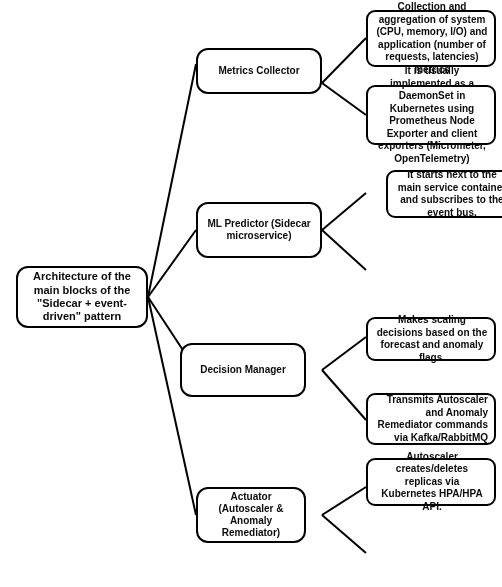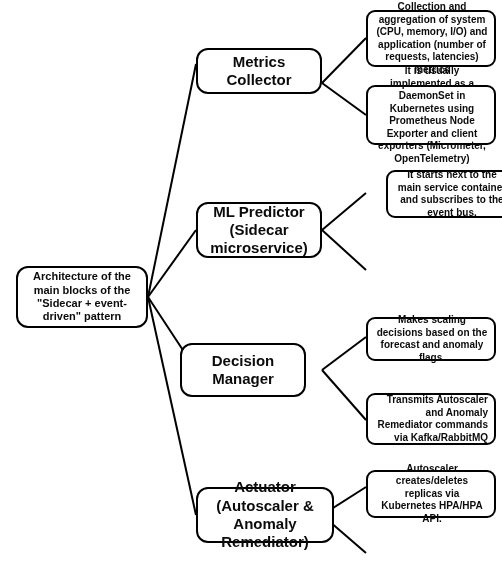--- a/index.html
+++ b/index.html
@@ -43,21 +43,21 @@
   }
   .node .label {
     display: block;
     width: 100%;
   }
   .root {
     font-size: 11px;
     border-radius: 12px;
   }
   .branch {
-    font-size: 15px;
+    font-size: 10px;
     border-radius: 12px;
   }
   .leaf {
     font-size: 10px;
     border-radius: 9px;
     font-weight: bold;
     line-height: 1.25;
     padding-left: 8px;
   }
 </style>
@@ -95,21 +95,21 @@
   </div>
 
   <div class="node branch" style="left:196px; top:202px; width:126px; height:56px;text-align:center;">
     <span class="label">ML Predictor (Sidecar microservice)</span>
   </div>
 
   <div class="node branch" style="left:180px; top:343px; width:126px; height:54px;">
     <span class="label">Decision Manager</span>
   </div>
 
-  <div class="node branch" style="left:196px; top:487px; width:138px; height:56px;">
+  <div class="node branch" style="left:196px; top:487px; width:110px; height:56px;">
     <span class="label">Actuator (Autoscaler &amp; Anomaly Remediator)</span>
   </div>
 
   <div class="node leaf" style="left:366px; top:10px; width:130px; height:57px;">
     <span class="label">Collection and aggregation of system (CPU, memory, I/O) and application (number of requests, latencies) metrics</span>
   </div>
 
   <div class="node leaf" style="left:366px; top:85px; width:130px; height:60px;">
     <span class="label">It is usually implemented as a DaemonSet in Kubernetes using Prometheus Node Exporter and client exporters (Micrometer, OpenTelemetry)</span>
   </div>
@@ -120,18 +120,18 @@
 
 
   <div class="node leaf" style="left:366px; top:317px; width:130px; height:44px;align-items:center;">
     <span class="label">Makes scaling decisions based on the forecast and anomaly flags.</span>
   </div>
 
   <div class="node leaf" style="left:366px; top:393px; width:130px; height:52px;text-align:right;">
     <span class="label">Transmits Autoscaler and Anomaly Remediator commands via Kafka/RabbitMQ</span>
   </div>
 
-  <div class="node leaf" style="left:366px; top:458px; width:130px; height:48px;margin-top:12px;">
+  <div class="node leaf" style="left:366px; top:458px; width:130px; height:48px;">
     <span class="label">Autoscaler creates/deletes replicas via Kubernetes HPA/HPA API.</span>
   </div>
 
 
 </div>
 
 </body></html>

